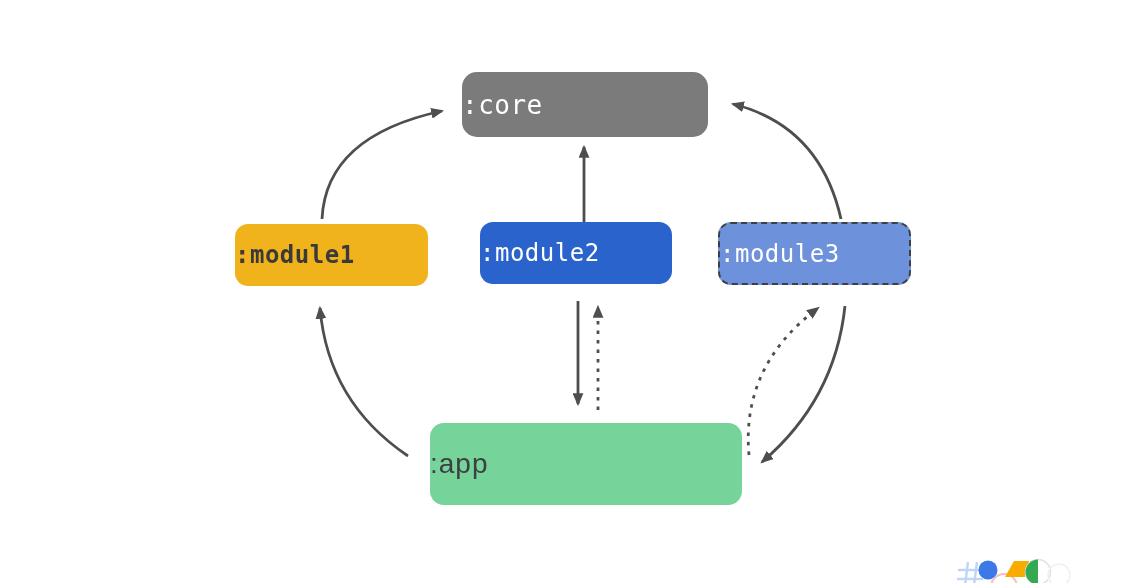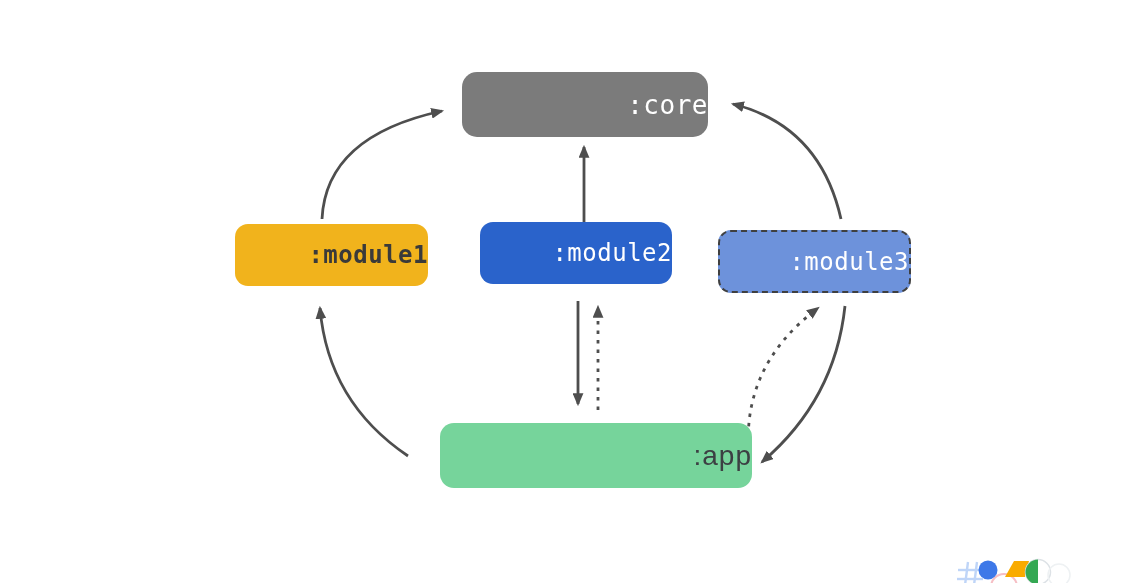--- a/index.html
+++ b/index.html
@@ -35,31 +35,31 @@
   .edge.dashed {
     stroke-dasharray: 3.5 6;
   }
   .edge-head {
     fill: var(--edge-color, #4e4e4e);
   }
   .node {
     position: absolute;
     display: flex;
     align-items: center;
-    justify-content: flex-end;
+    justify-content: flex-start;
     border-radius: 13px;
     box-sizing: border-box;
     font-size: 24px;
     letter-spacing: 0.5px;
   }
   .node-core    { left: 462px; top: 72px;  width: 246px; height: 65px; font-size: 26px; border-radius: 15px; }
   .node-module1 { left: 235px; top: 224px; width: 193px; height: 62px; font-weight: bold; }
   .node-module2 { left: 480px; top: 222px; width: 192px; height: 62px; }
-  .node-module3 { left: 718px; top: 222px; width: 193px; height: 63px; margin-top: 8px; }
-  .node-app     { left: 440px; top: 423px; width: 312px; height: 65px; font-size: 28px; border-radius: 14px;
+  .node-module3 { left: 718px; top: 222px; width: 193px; height: 63px; }
+  .node-app     { left: 430px; top: 423px; width: 312px; height: 82px; font-size: 28px; border-radius: 14px;
                   font-family: "Liberation Sans", sans-serif; letter-spacing: 1px; }
   .logo {
     position: absolute;
     left: 956px;
     top: 553px;
     width: 130px;
     height: 40px;
   }
 </style>
 </head>
@@ -85,21 +85,21 @@
   </svg>
 
   <div class="node node-core" style="background: rgb(123, 123, 123); color: rgb(255, 255, 255);">
     <span>:core</span>
   </div>
 
   <div class="node node-module1" style="background: rgb(241, 179, 28); color: rgb(58, 58, 58);">
     <span>:module1</span>
   </div>
 
-  <div class="node node-module2" style="background: rgb(42, 99, 203); color: rgb(255, 255, 255); padding-left: 12px;">
+  <div class="node node-module2" style="background: rgb(42, 99, 203); color: rgb(255, 255, 255);">
     <span>:module2</span>
   </div>
 
   <div class="node node-module3" style="background: rgb(109, 146, 219); color: rgb(255, 255, 255); border: 2.5px dashed rgb(63, 63, 63);">
     <span>:module3</span>
   </div>
 
   <div class="node node-app" style="background: rgb(118, 212, 155); color: rgb(60, 64, 67);">
     <span>:app</span>
   </div>

